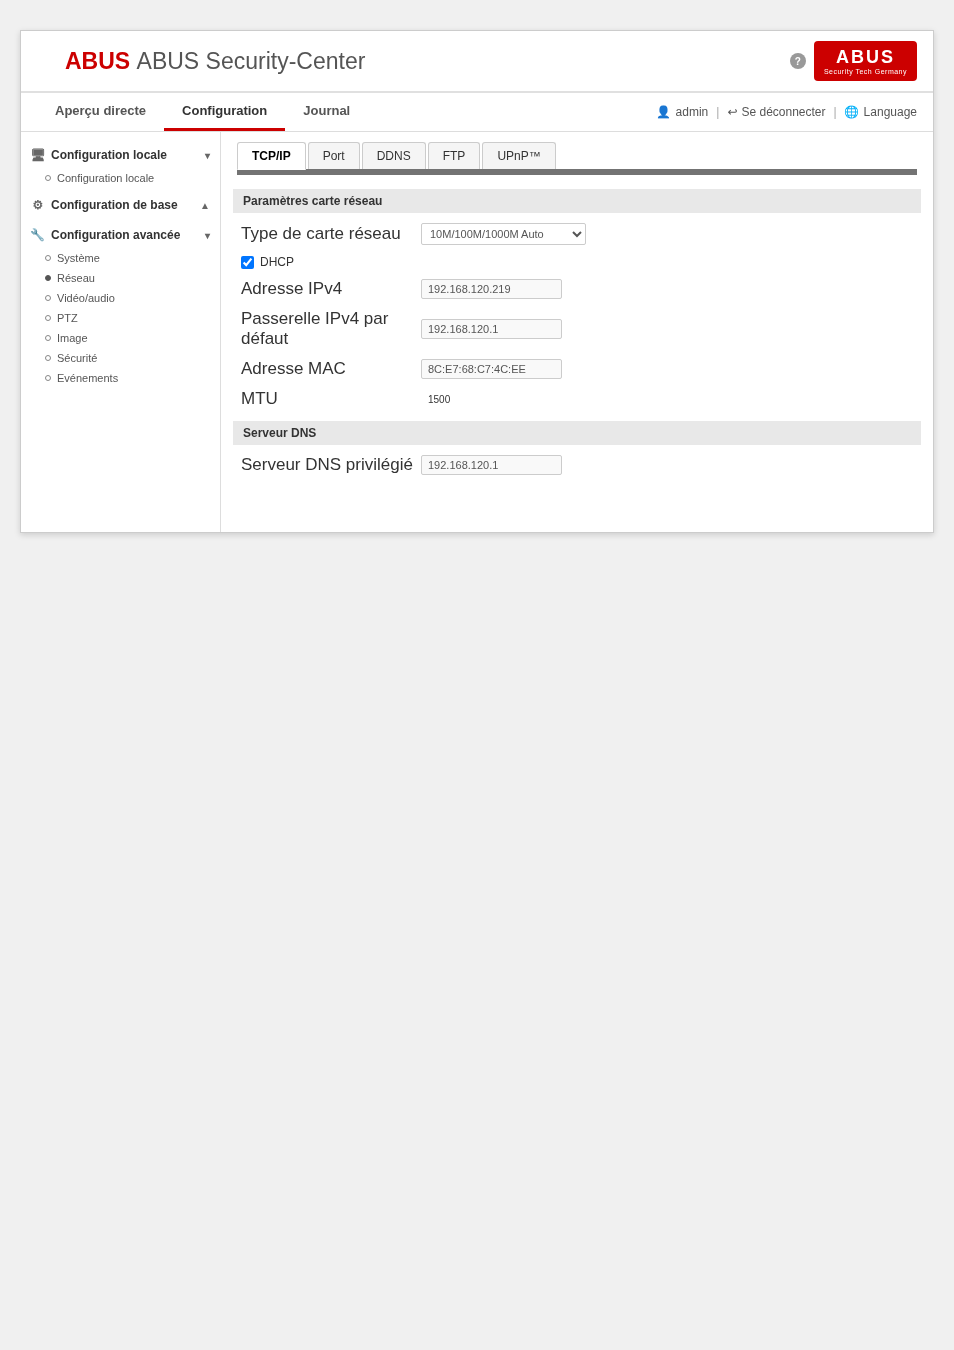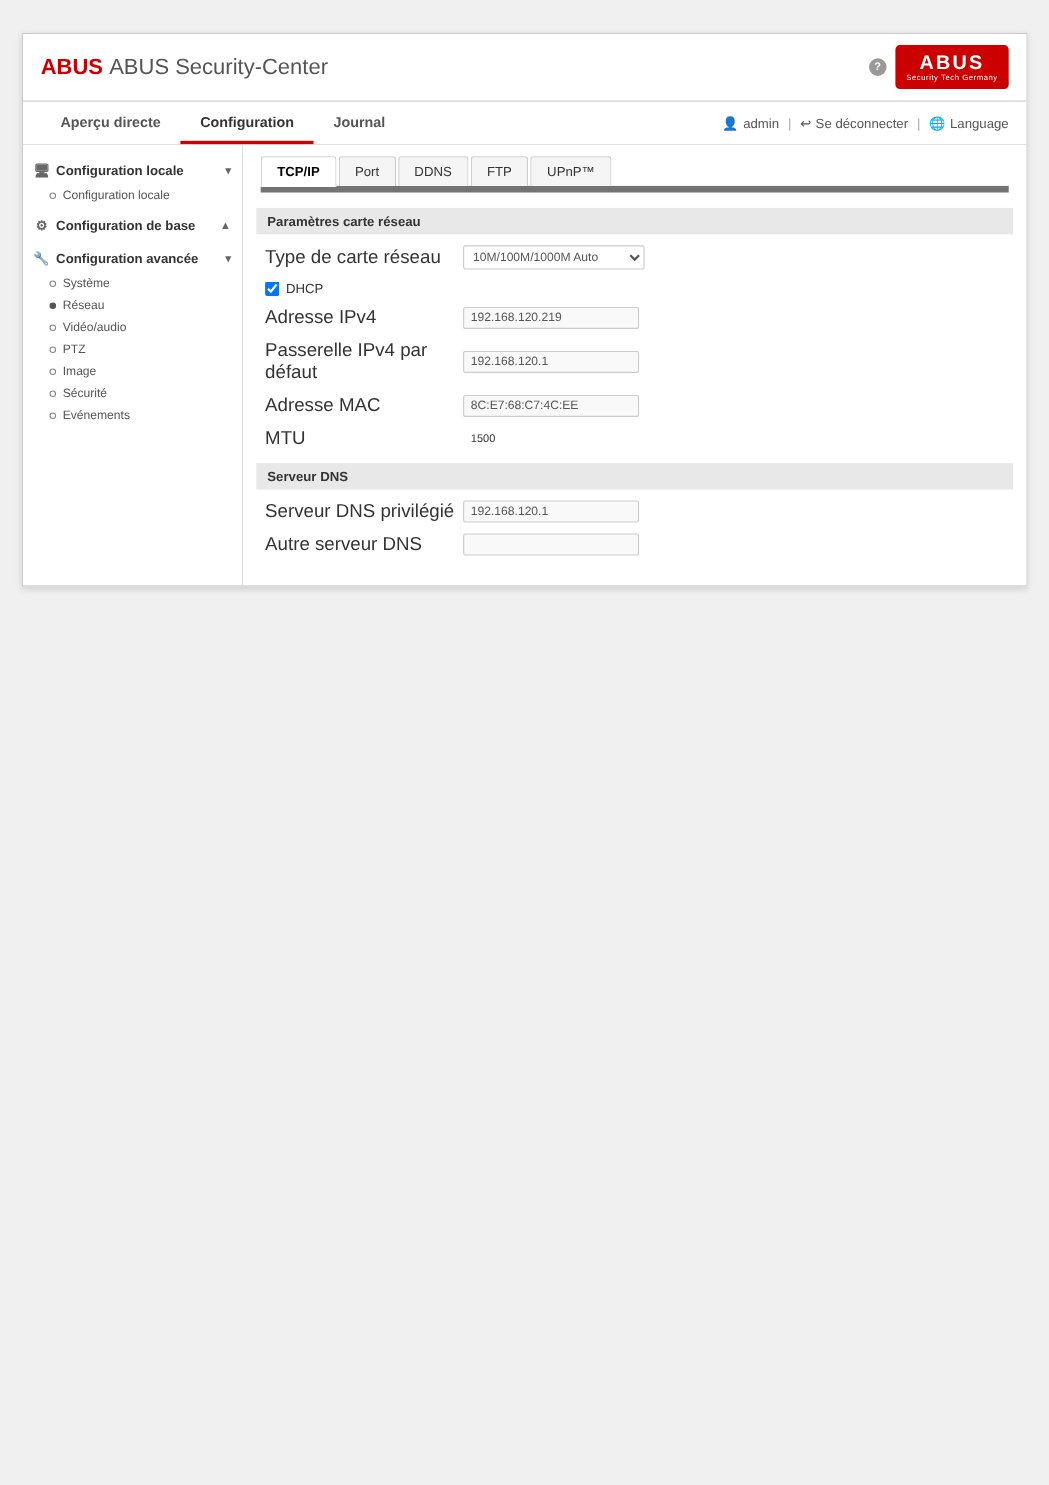--- a/index.html
+++ b/index.html
@@ -25,23 +25,24 @@
     
     .header {
       display: flex;
       align-items: center;
       justify-content: space-between;
       padding: 10px 16px;
       background: #fff;
       border-bottom: 2px solid #e0e0e0;
     }
     .header-logo-text {
-      font-size: 20px;
-      font-weight: bold;
-      color: #333;
+      font-size: 23px;
+      font-weight: bold;
+      color: #333;
+      margin-left: 28px;
     }
     .header-logo-text span {
       color: #cc0000;
       font-weight: 900;
     }
     .abus-logo {
       background: #cc0000;
       color: #fff;
       font-weight: 900;
       font-size: 16px;
@@ -224,21 +225,21 @@
       margin-bottom: 6px;
       padding: 2px 4px;
     }
     .form-label {
       width: 180px;
       min-width: 180px;
       font-size: 17px;
       color: #333;
     }
     .form-input {
-      width: 160px;
+      width: 141px;
       padding: 3px 6px;
       border: 1px solid #ccc;
       border-radius: 2px;
       font-size: 11px;
       color: #555;
       background: #f9f9f9;
     }
     .form-select {
       width: 165px;
       padding: 3px 4px;
@@ -470,23 +471,19 @@
         </div>
 
         <div class="dns-section">
           <div class="section-header">Serveur DNS</div>
 
           <div class="form-group">
             <label class="form-label">Serveur DNS privilégié</label>
             <input type="text" class="form-input" value="192.168.120.1" style="">
           </div>
 
-          <div class="form-group">
-            <label class="form-label">Autre serveur DNS</label>
-            <input type="text" class="form-input" style="">
-          </div>
         </div>
 
 
       </div>
     </div>
   </div>
 </div>
 
 </body></html>

